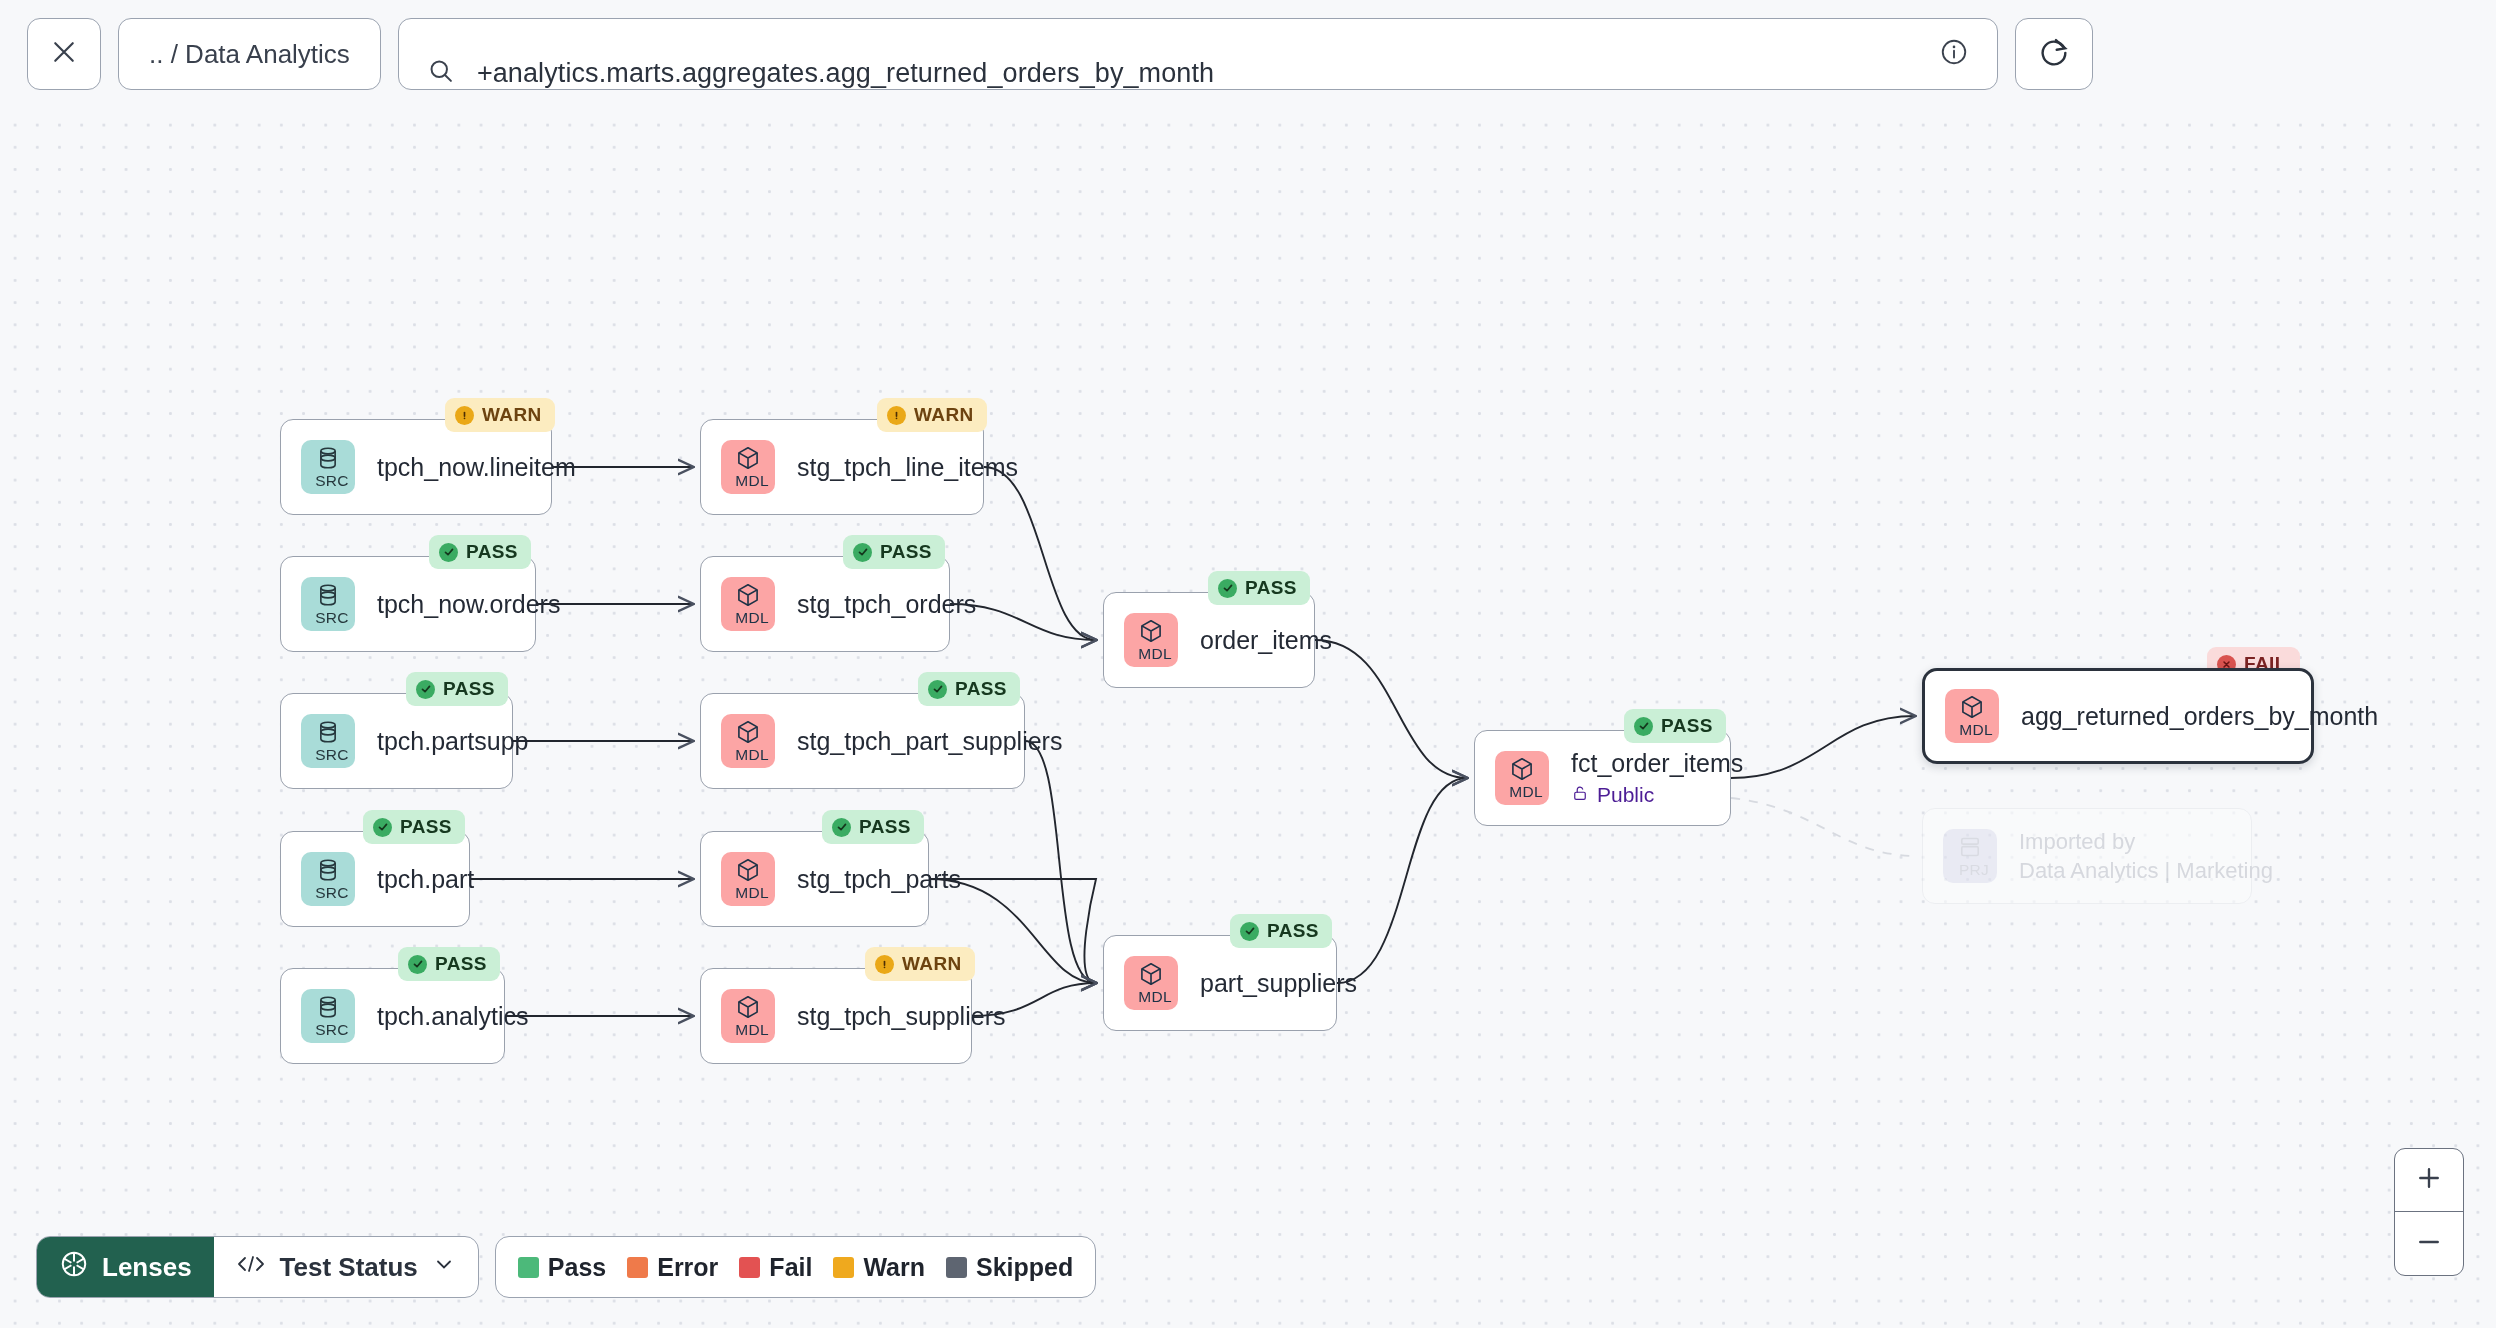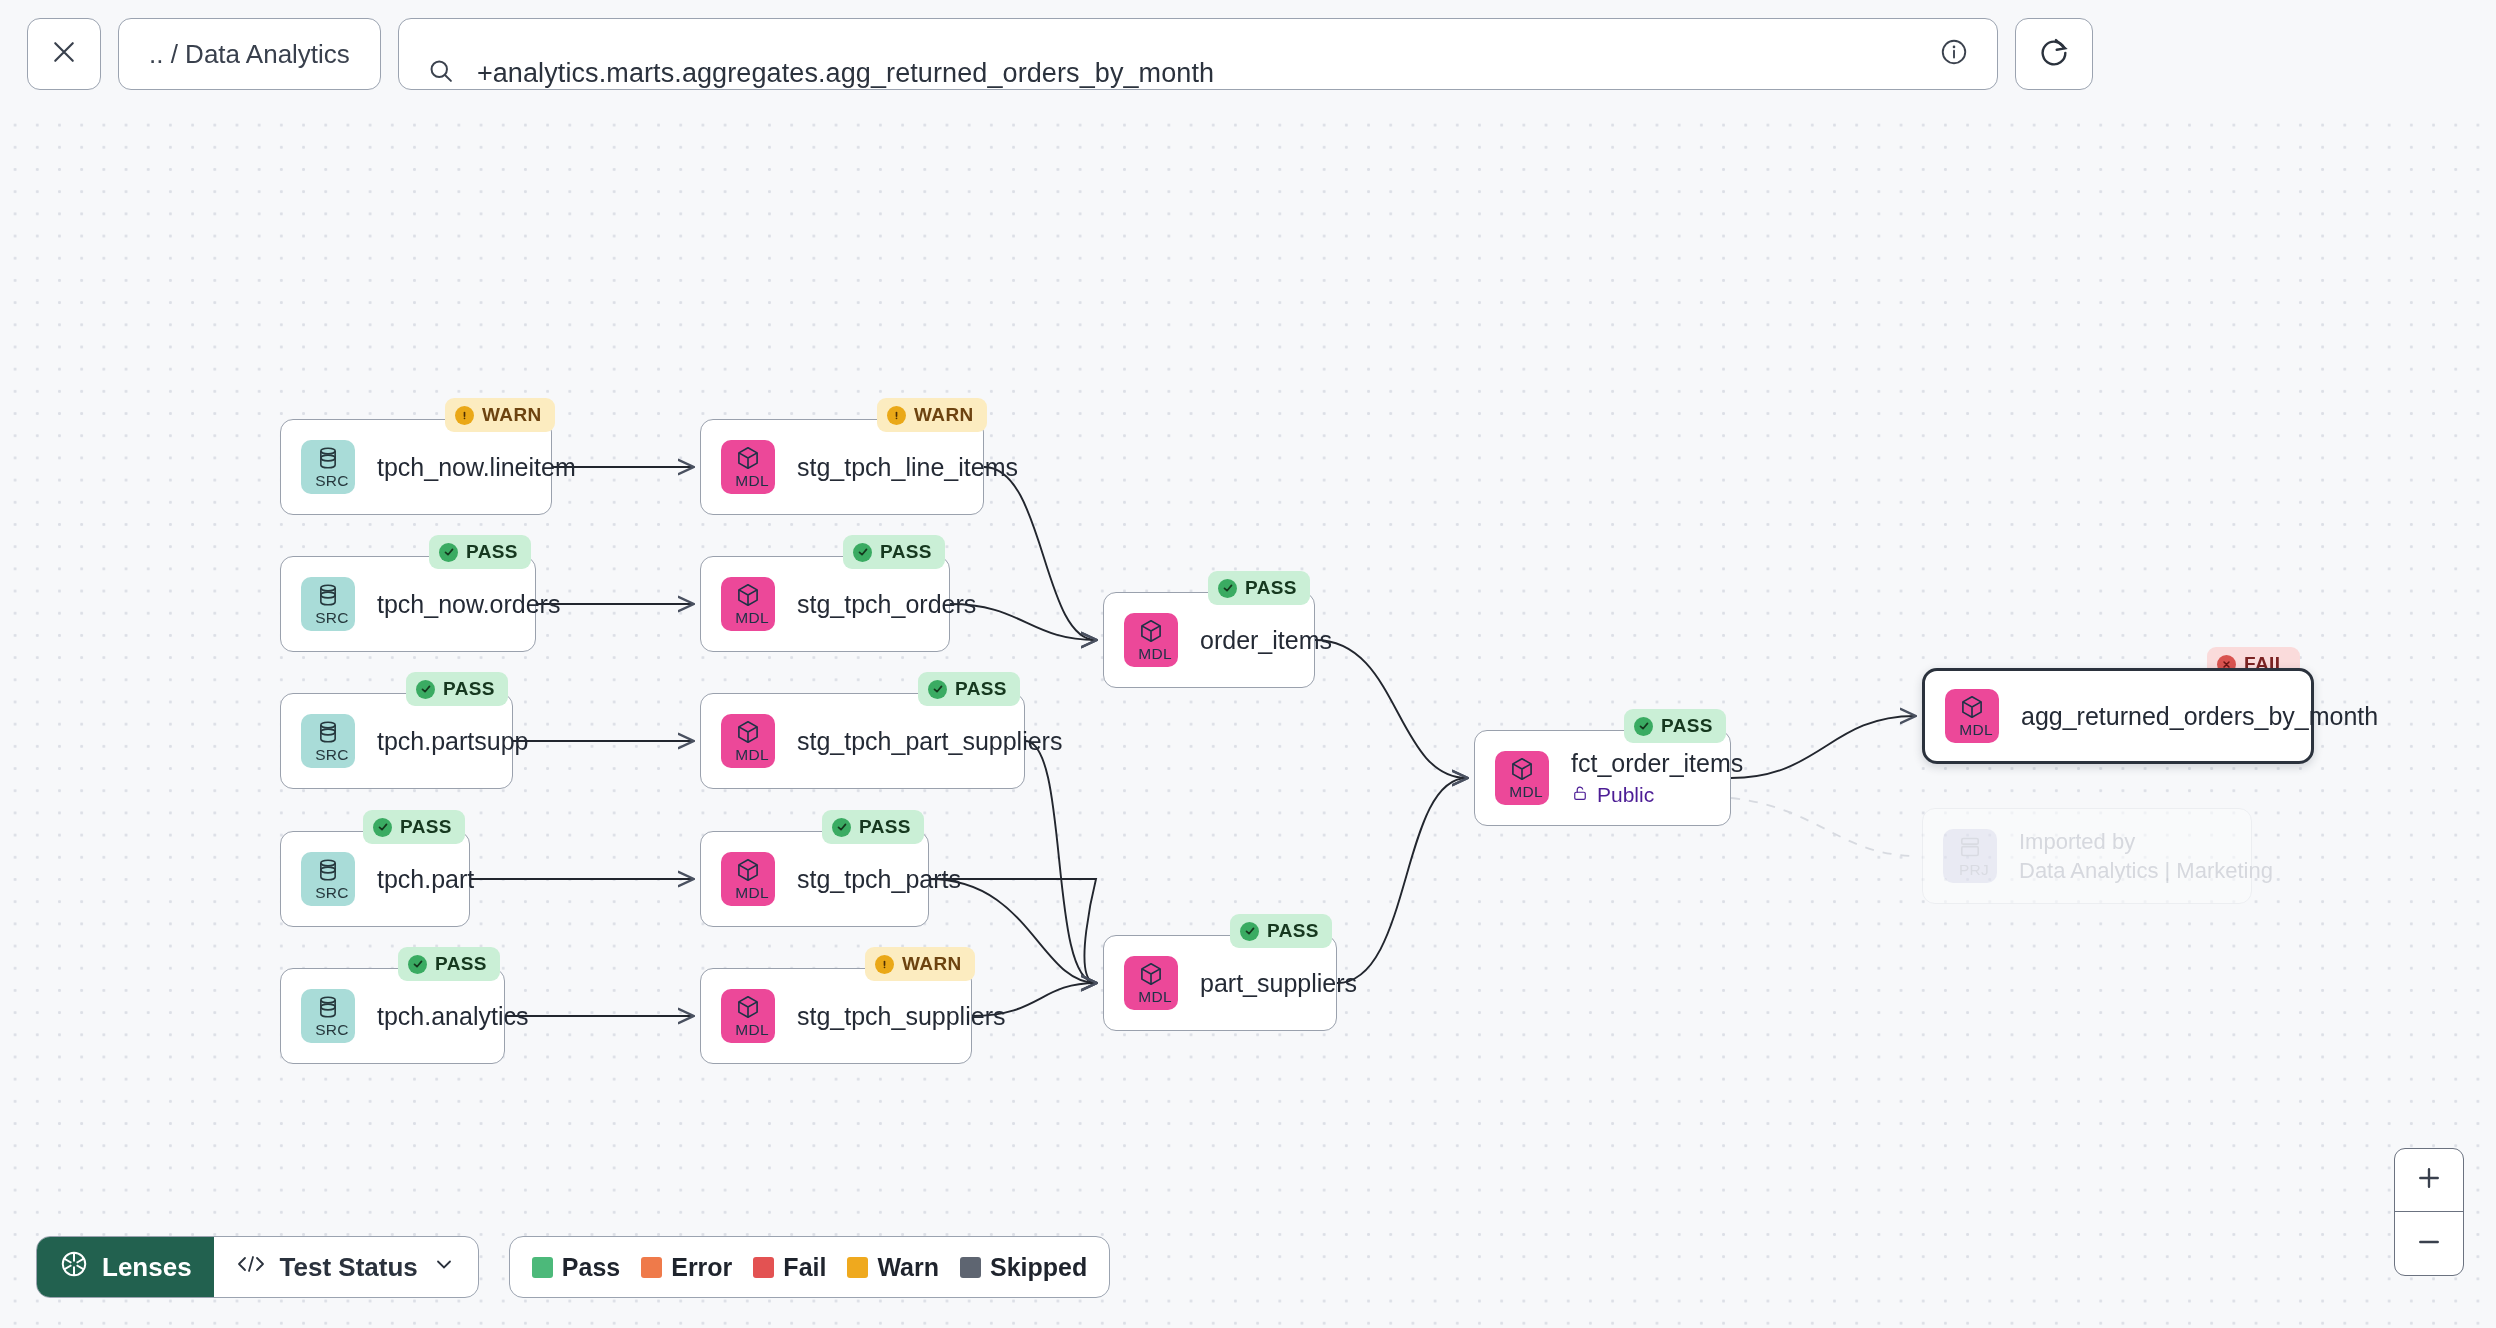--- a/index.html
+++ b/index.html
@@ -66,21 +66,21 @@
     background: #fbfcfd;
     opacity: .62;
     z-index: 8;
   }
   .nd-icon {
     width: 54px; height: 54px; border-radius: 10px;
     display: flex; flex-direction: column; align-items: center; justify-content: center;
     flex: 0 0 auto;
   }
   .nd-icon.src { background: #a9dcd8; color: #26383d; }
-  .nd-icon.mdl { background: #ec4899; color: #1d3246; }
+  .nd-icon.mdl { background: #fca5a5; color: #1d3246; }
   .nd-icon.prj { background: #e2e3f0; color: #c8cad4; }
   .nd-icon svg { display: block; }
   .nd-icon .kind { font-size: 15.5px; line-height: 1; margin-top: 2px; letter-spacing: .3px; margin-left: 8px; }
   .nd-text { margin-left: 22px; display: flex; flex-direction: column; justify-content: center; }
   .nd-title { font-size: 25px; color: #242a35; white-space: nowrap; line-height: 1.15; }
   .nd-sub { font-size: 21px; color: #4c1d95; display: flex; align-items: center; gap: 8px; margin-top: 5px; }
   .node.ghost .nd-title, .node.ghost .nd-sub { color: #c2c5cd; }
 
   
   .badge {
@@ -94,21 +94,21 @@
     display: flex; align-items: center; justify-content: center; flex: 0 0 auto; }
   .badge.pass { background: #caefd6; color: #16381f; }
   .badge.pass .dot { background: #3aab62; }
   .badge.warn { background: #fcecc0; color: #6d4310; }
   .badge.warn .dot { background: #eaa817; }
   .badge.fail { background: #fadbdb; color: #7a2222; }
   .badge.fail .dot { background: #d9534f; }
   .badge .dot svg { display: block; }
 
   
-  .bottombar { position: absolute; left: 36px; bottom: 30px; display: flex; align-items: center; gap: 30px; z-index: 50; }
+  .bottombar { position: absolute; left: 36px; bottom: 30px; display: flex; align-items: center; gap: 16px; z-index: 50; }
   .lenses-group { display: flex; align-items: center; border-radius: 14px; overflow: hidden;
     border: 1.6px solid #9ba3b0; background: #fff; height: 62px; }
   .lenses {
     background: #22614f; color: #ffffff; height: 100%;
     display: flex; align-items: center; gap: 13px; padding: 0 22px;
     font-size: 26px; font-weight: bold;
   }
   .teststatus { display: flex; align-items: center; gap: 14px; padding: 0 22px; height: 100%;
     font-size: 26px; color: #2b323d; font-weight: bold; }
   .teststatus .code { font-size: 25px; font-weight: normal; letter-spacing: -1px; }

